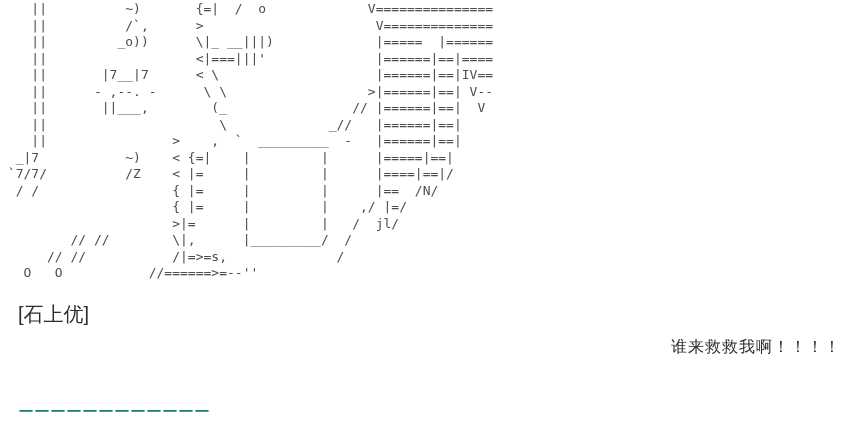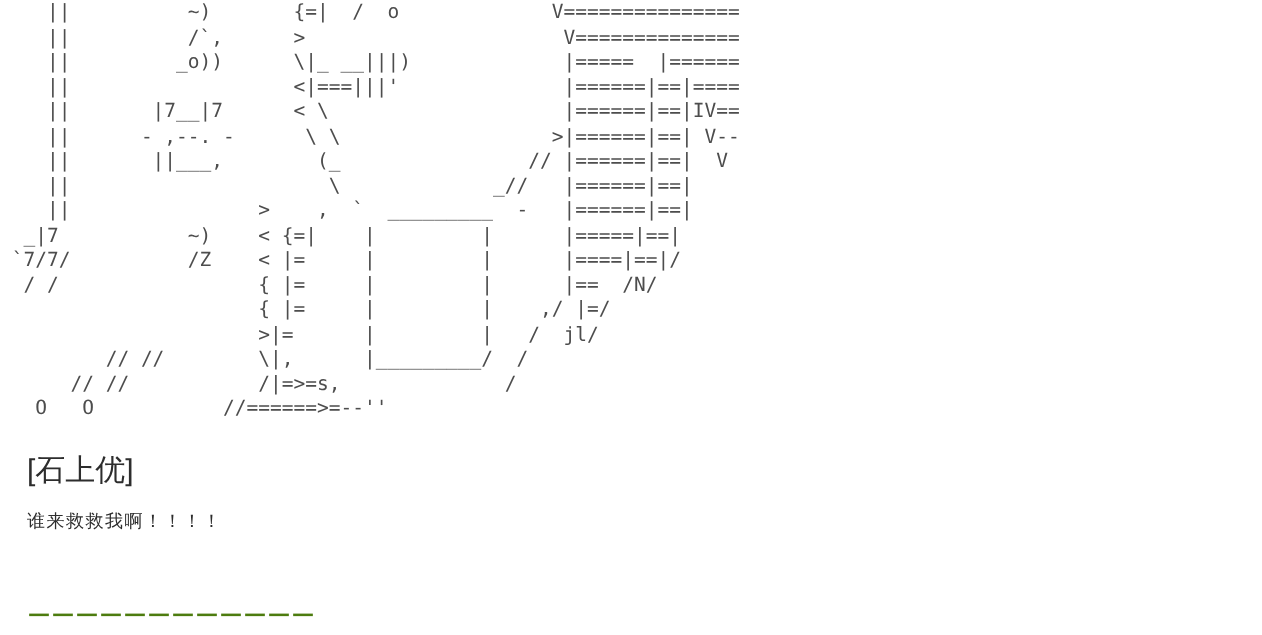--- a/index.html
+++ b/index.html
@@ -29,29 +29,30 @@
     padding-left: 18px;
     color: #2d2d2d;
   }
   .char-tag {
     margin-top: 22px;
     font-size: 20px;
     line-height: 20px;
   }
   .dialogue {
     margin-top: 13px;
-    font-size: 12px;
+    font-size: 16px;
     line-height: 20px;
     letter-spacing: 1px;
+    text-align: right;
   }
   .divider {
     margin-top: 46px;
     font-size: 16px;
     line-height: 18px;
-    color: #4d7c0f;
+    color: #0f766e;
     letter-spacing: 0px;
   }
 </style>
 </head>
 <body>
 
 <div class="page">
 
   <pre class="aa-art">    ||          ~)       {=|  /  o             V===============
     ||          /`,      &gt;                      V==============

